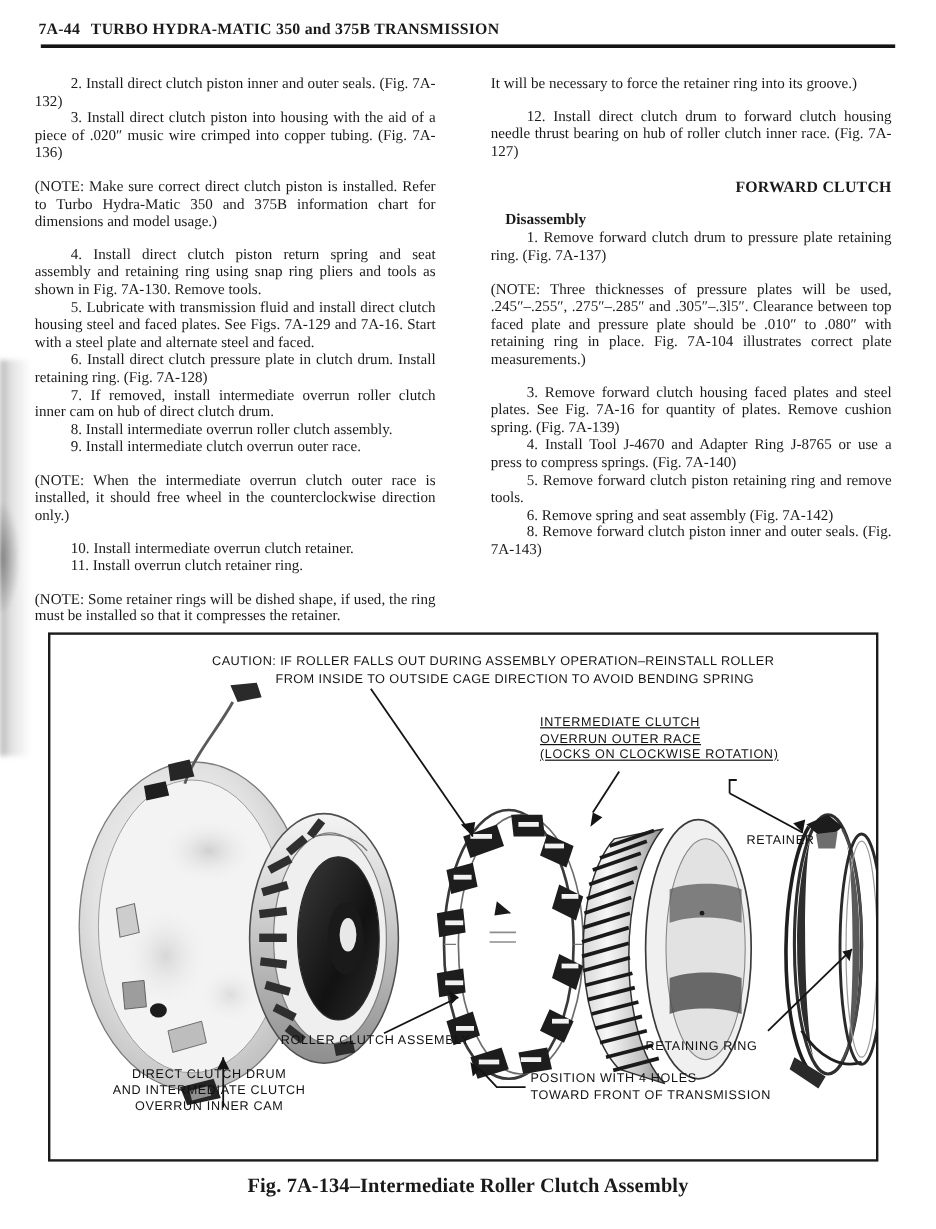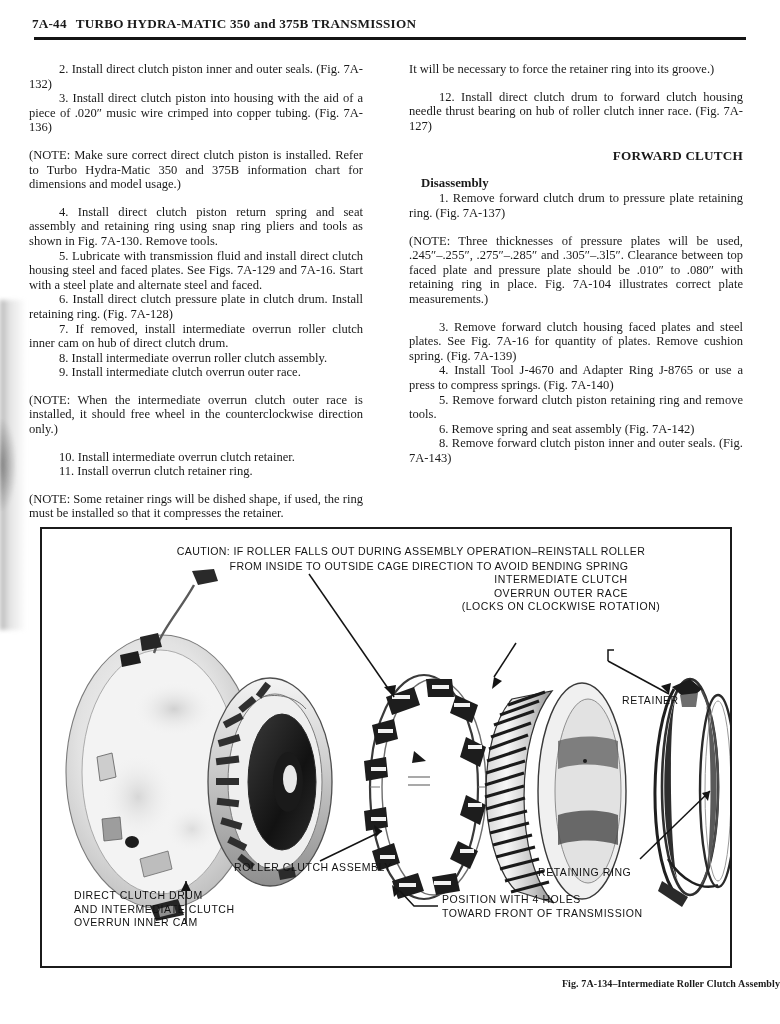--- a/index.html
+++ b/index.html
@@ -110,41 +110,41 @@
 
   .callout {
     position: absolute;
     font-family: "Liberation Sans", sans-serif;
     font-size: 10.5px;
     letter-spacing: 0.55px;
     line-height: 13.6px;
     color: #121212;
     white-space: pre;
   }
-  .c-outerrace { left: 408px; top: 44px; text-align: center; width: 222px; }
+  .c-outerrace { left: 408px; top: 67px; width: 222px; text-decoration: underline; }
   .c-retainer  { left: 580px; top: 117px; margin-top: 48px; }
   .c-rollerasm { left: 192px; top: 332px; }
   .c-retring   { left: 496px; top: 337px; }
-  .c-drum      { left: 32px;  top: 360px; }
+  .c-drum      { left: 52px;  top: 360px; text-align: center; }
   .c-position  { left: 400px; top: 364px; }
 
   
   .fig-art {
     position: absolute;
     left: 0; top: 0;
     width: 692px; height: 441px;
   }
 
   .fig-caption {
     position: absolute;
     left: 0; top: 978px;
     width: 780px;
-    text-align: right;
+    text-align: center;
     font-weight: bold;
-    font-size: 10px;
+    font-size: 17px;
     letter-spacing: 0.1px;
   }
 </style>
 </head>
 <body>
 
 <div class="scan-edge-smudge"></div>
 <div class="scan-edge-smudge2"></div>
 
 <div class="running-head">

